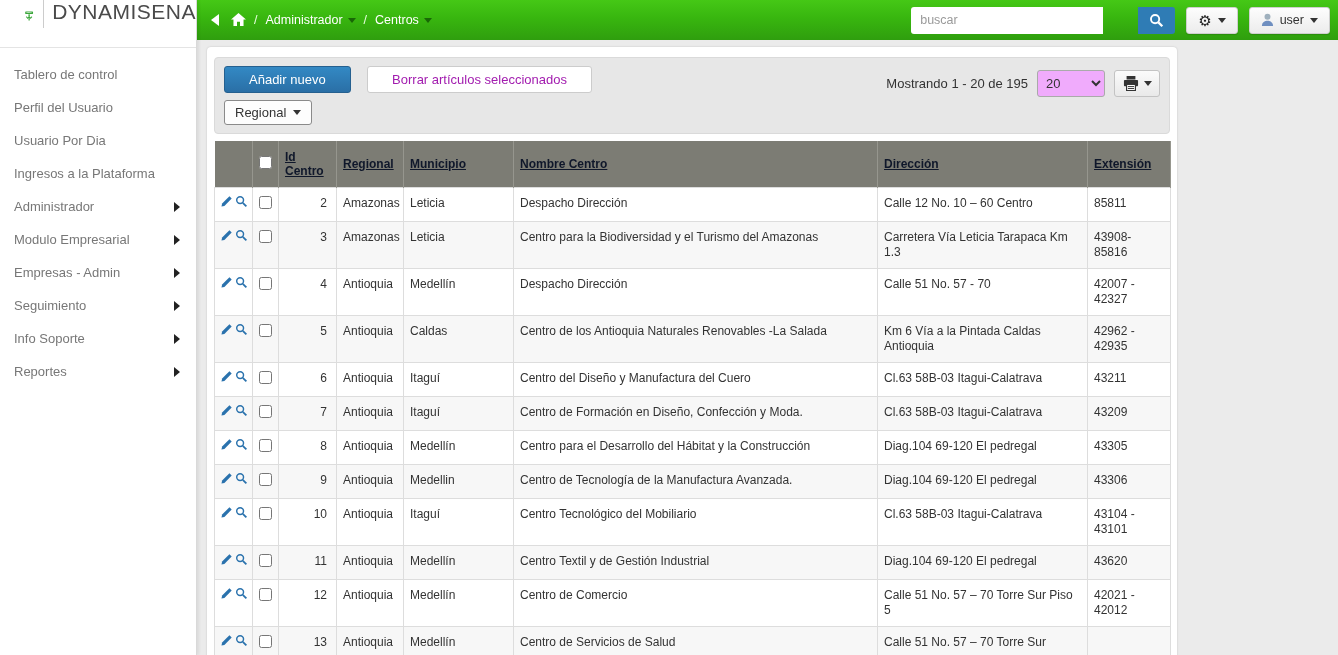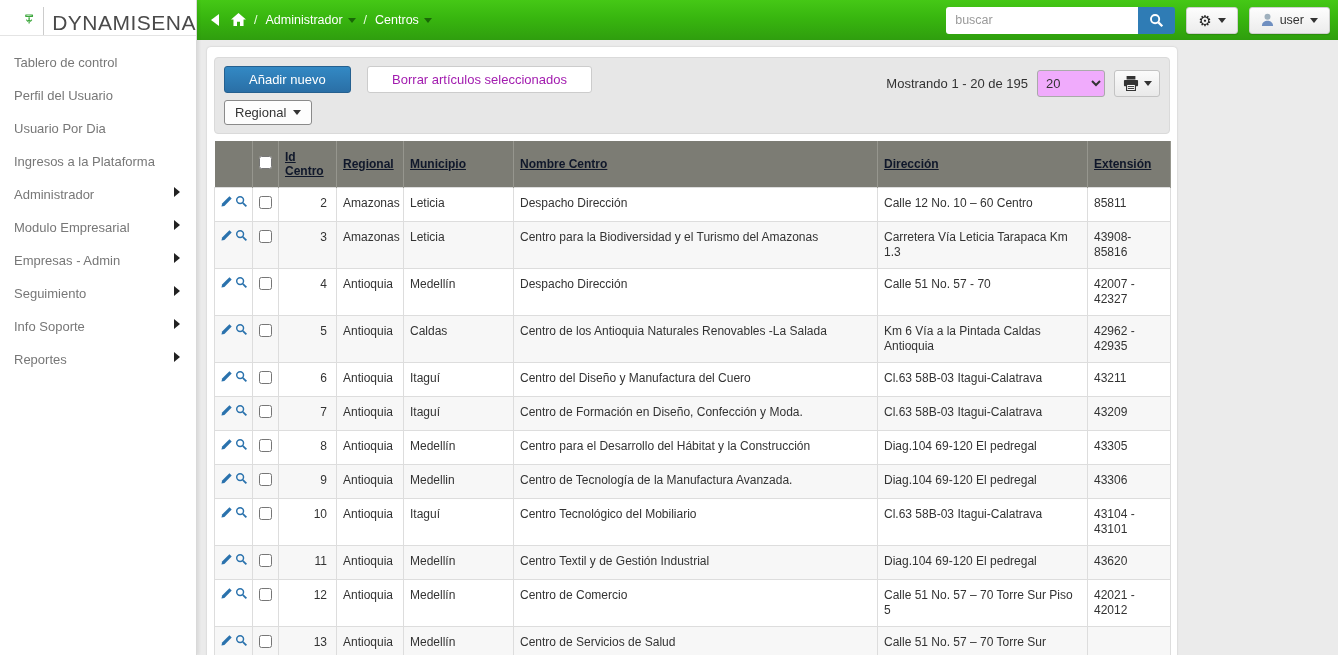--- a/index.html
+++ b/index.html
@@ -1,36 +1,36 @@
 <!DOCTYPE html>
 <html><head>
 <meta charset="utf-8">
 <style>
   * { margin:0; padding:0; box-sizing:border-box; }
   html,body { width:1338px; height:655px; overflow:hidden; font-family:"Liberation Sans", sans-serif; background:#ebebeb; }
 
   
   .sidebar { position:absolute; left:0; top:0; width:197px; height:655px; background:#fff; border-right:1px solid #d9d9d9; box-shadow:2px 0 3px rgba(0,0,0,0.07); z-index:5; }
-  .logo-row { height:36px; display:flex; align-items:flex-end; padding-left:24px; border-bottom:1px solid #e4e4e4; background:#fff; }
+  .logo-row { height:48px; display:flex; align-items:flex-start; padding-left:24px; border-bottom:1px solid #e4e4e4; background:#fff; }
   .logo-divider { width:1px; height:28px; background:#ccc; margin:0 9px 0 8px; }
   .app-name { font-size:21px; color:#4a4a4a; letter-spacing:0.5px; }
   .menu { padding-top:10px; }
-  .menu-item { display:flex; align-items:flex-start; justify-content:space-between; padding:9px 16px 9px 14px; font-size:13px; color:#777; cursor:pointer; }
+  .menu-item { display:flex; align-items:center; justify-content:space-between; padding:9px 16px 9px 14px; font-size:13px; color:#777; cursor:pointer; }
   .tri-right { width:0; height:0; border-top:5px solid transparent; border-bottom:5px solid transparent; border-left:6px solid #222; }
 
   
   .topbar { position:absolute; left:197px; top:0; width:1141px; height:40px; background:linear-gradient(180deg,#45c816 0%,#38b60f 45%,#2f9e0e 100%); display:flex; align-items:center; color:#fff; }
   .back-arrow { width:0; height:0; border-top:6px solid transparent; border-bottom:6px solid transparent; border-right:8px solid #fff; margin:0 12px 0 14px; cursor:pointer; }
   .crumb { display:flex; align-items:center; font-size:12.5px; gap:8px; }
   .crumb-sep { color:#e8ffe0; }
   .crumb-link { display:flex; align-items:center; gap:5px; cursor:pointer; }
   .caret-down { width:0; height:0; border-left:4px solid transparent; border-right:4px solid transparent; border-top:5px solid rgba(0,40,0,0.55); }
   .caret-dark { width:0; height:0; border-left:4px solid transparent; border-right:4px solid transparent; border-top:5px solid #333; }
   .top-right { margin-left:auto; display:flex; align-items:center; gap:11px; padding-right:8px; }
-  .search-group { display:flex; }
+  .search-group { display:flex;gap:35px; }
   .search-input { width:192px; height:27px; border:none; border-radius:3px 0 0 3px; padding:0 9px; font-size:12.5px; color:#555; outline:none; }
   .search-input::placeholder { color:#9a9a9a; }
   .search-btn { width:37px; height:27px; background:#2f7cb5; border:none; border-radius:0 3px 3px 0; display:flex; align-items:center; justify-content:center; cursor:pointer; }
   .top-btn { height:27px; background:linear-gradient(180deg,#fdfdfd,#ececec); border:1px solid #cfcfcf; border-radius:3px; display:flex; align-items:center; gap:6px; padding:0 11px; font-size:12.5px; color:#333; cursor:pointer; box-shadow:0 1px 1px rgba(0,0,0,0.15); }
   .gear-glyph { font-size:15px; line-height:1; color:#222; }
 
   
   .main { position:absolute; left:198px; top:40px; width:1140px; height:615px; background:#ebebeb; overflow:hidden; }
   .card { margin:7px 0 0 9px; width:970px; min-height:640px; background:#fff; border-radius:4px 4px 0 0; box-shadow:0 0 2px rgba(0,0,0,0.18); padding:10px 7px 0 7px; }
 

